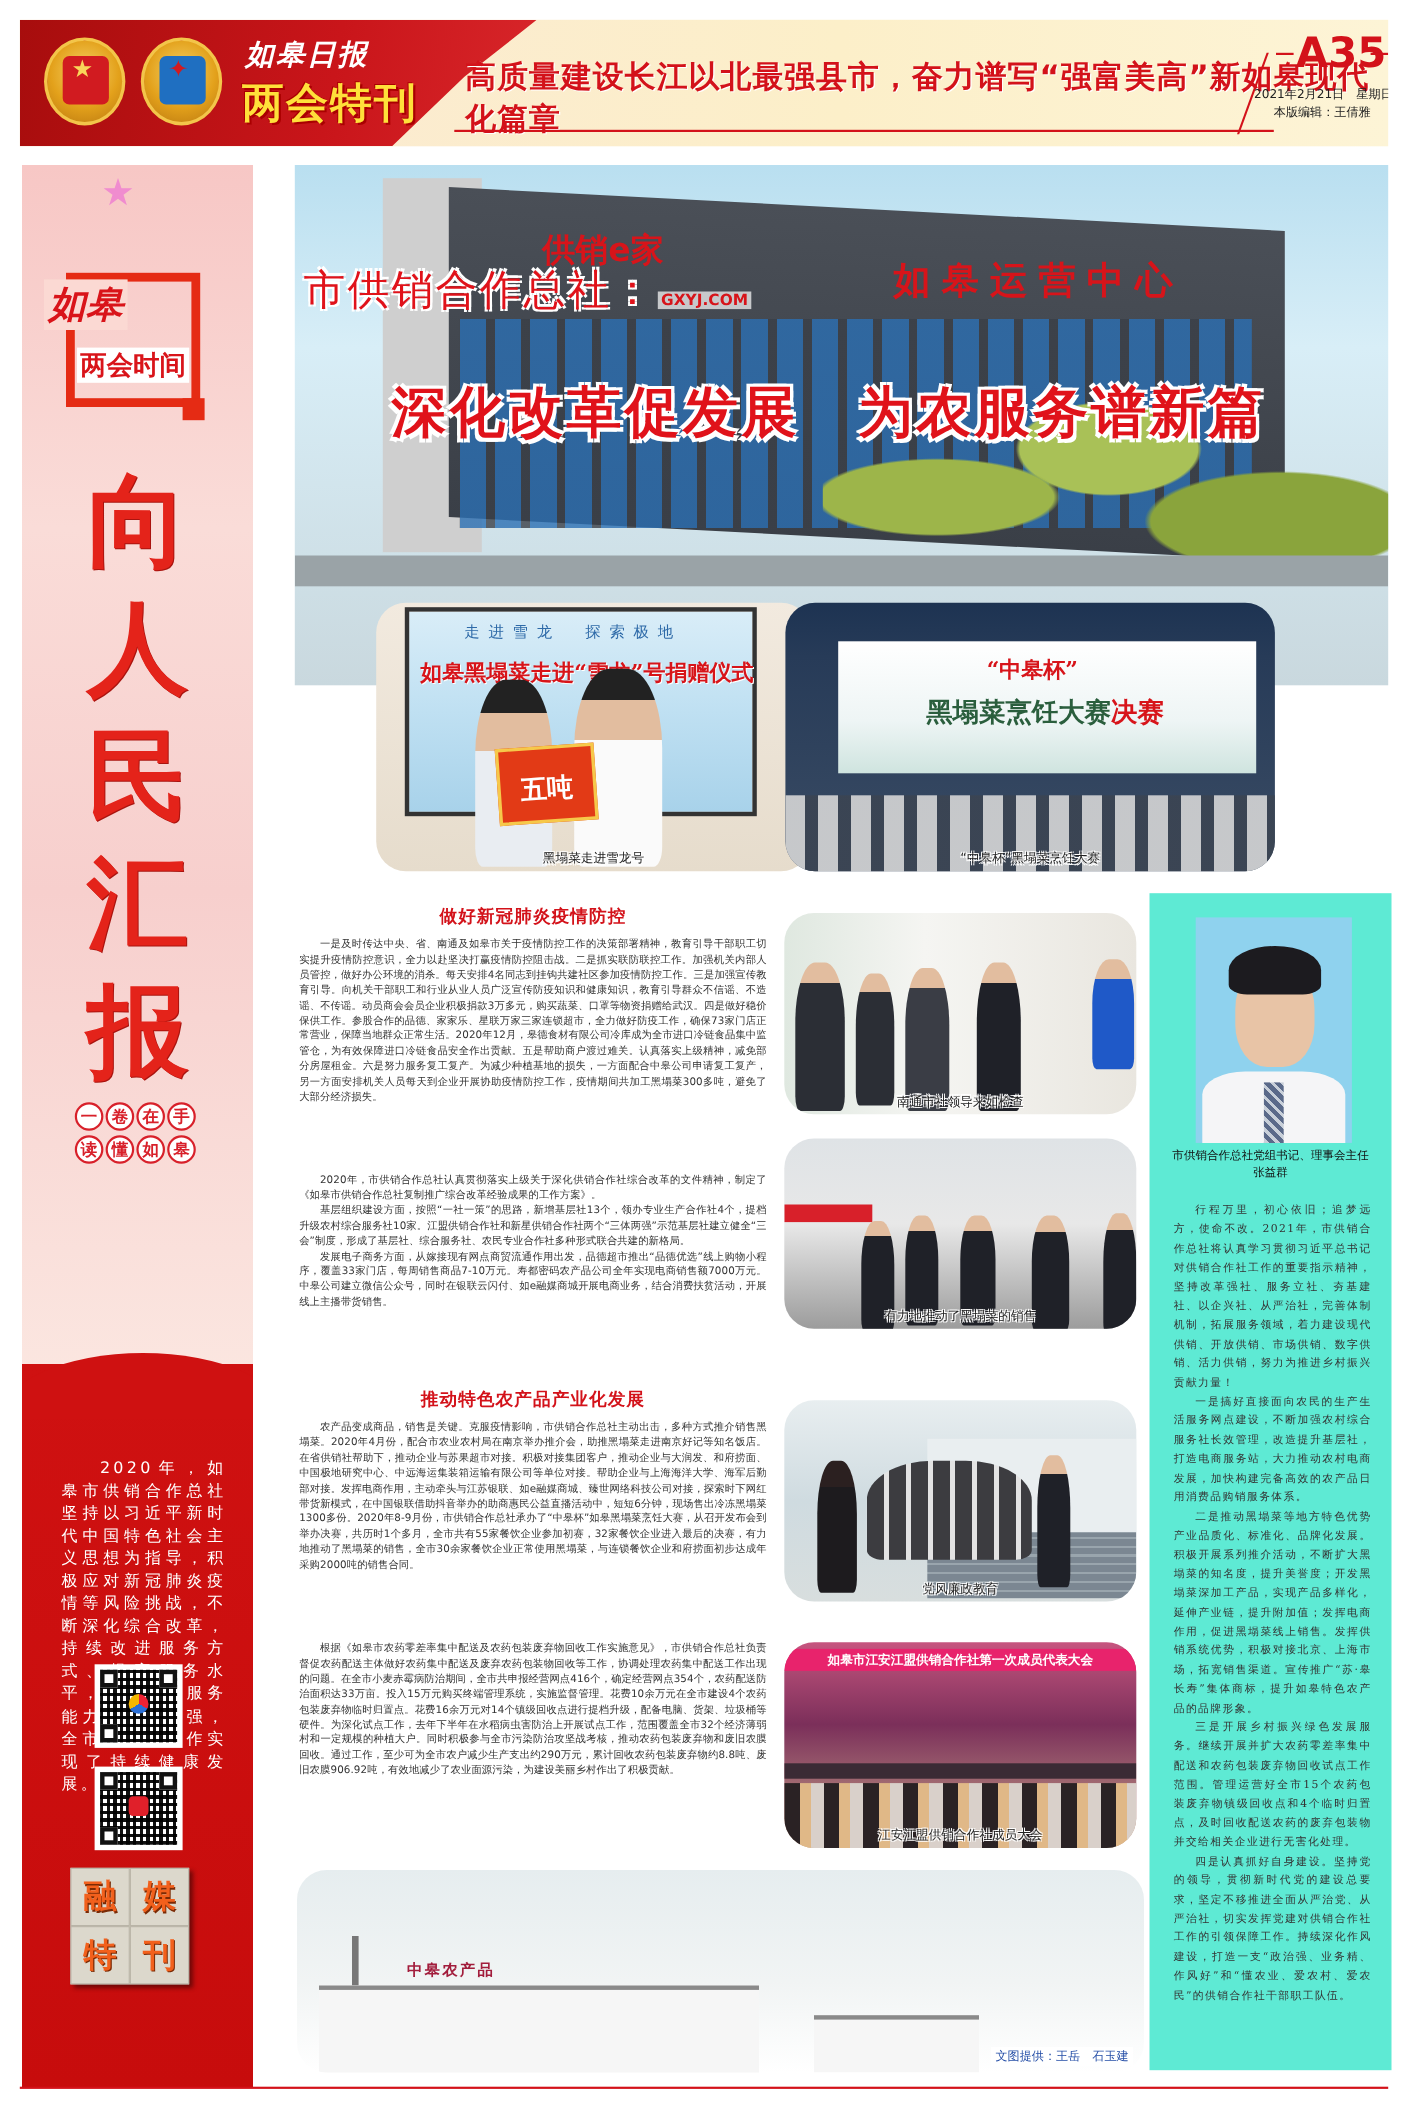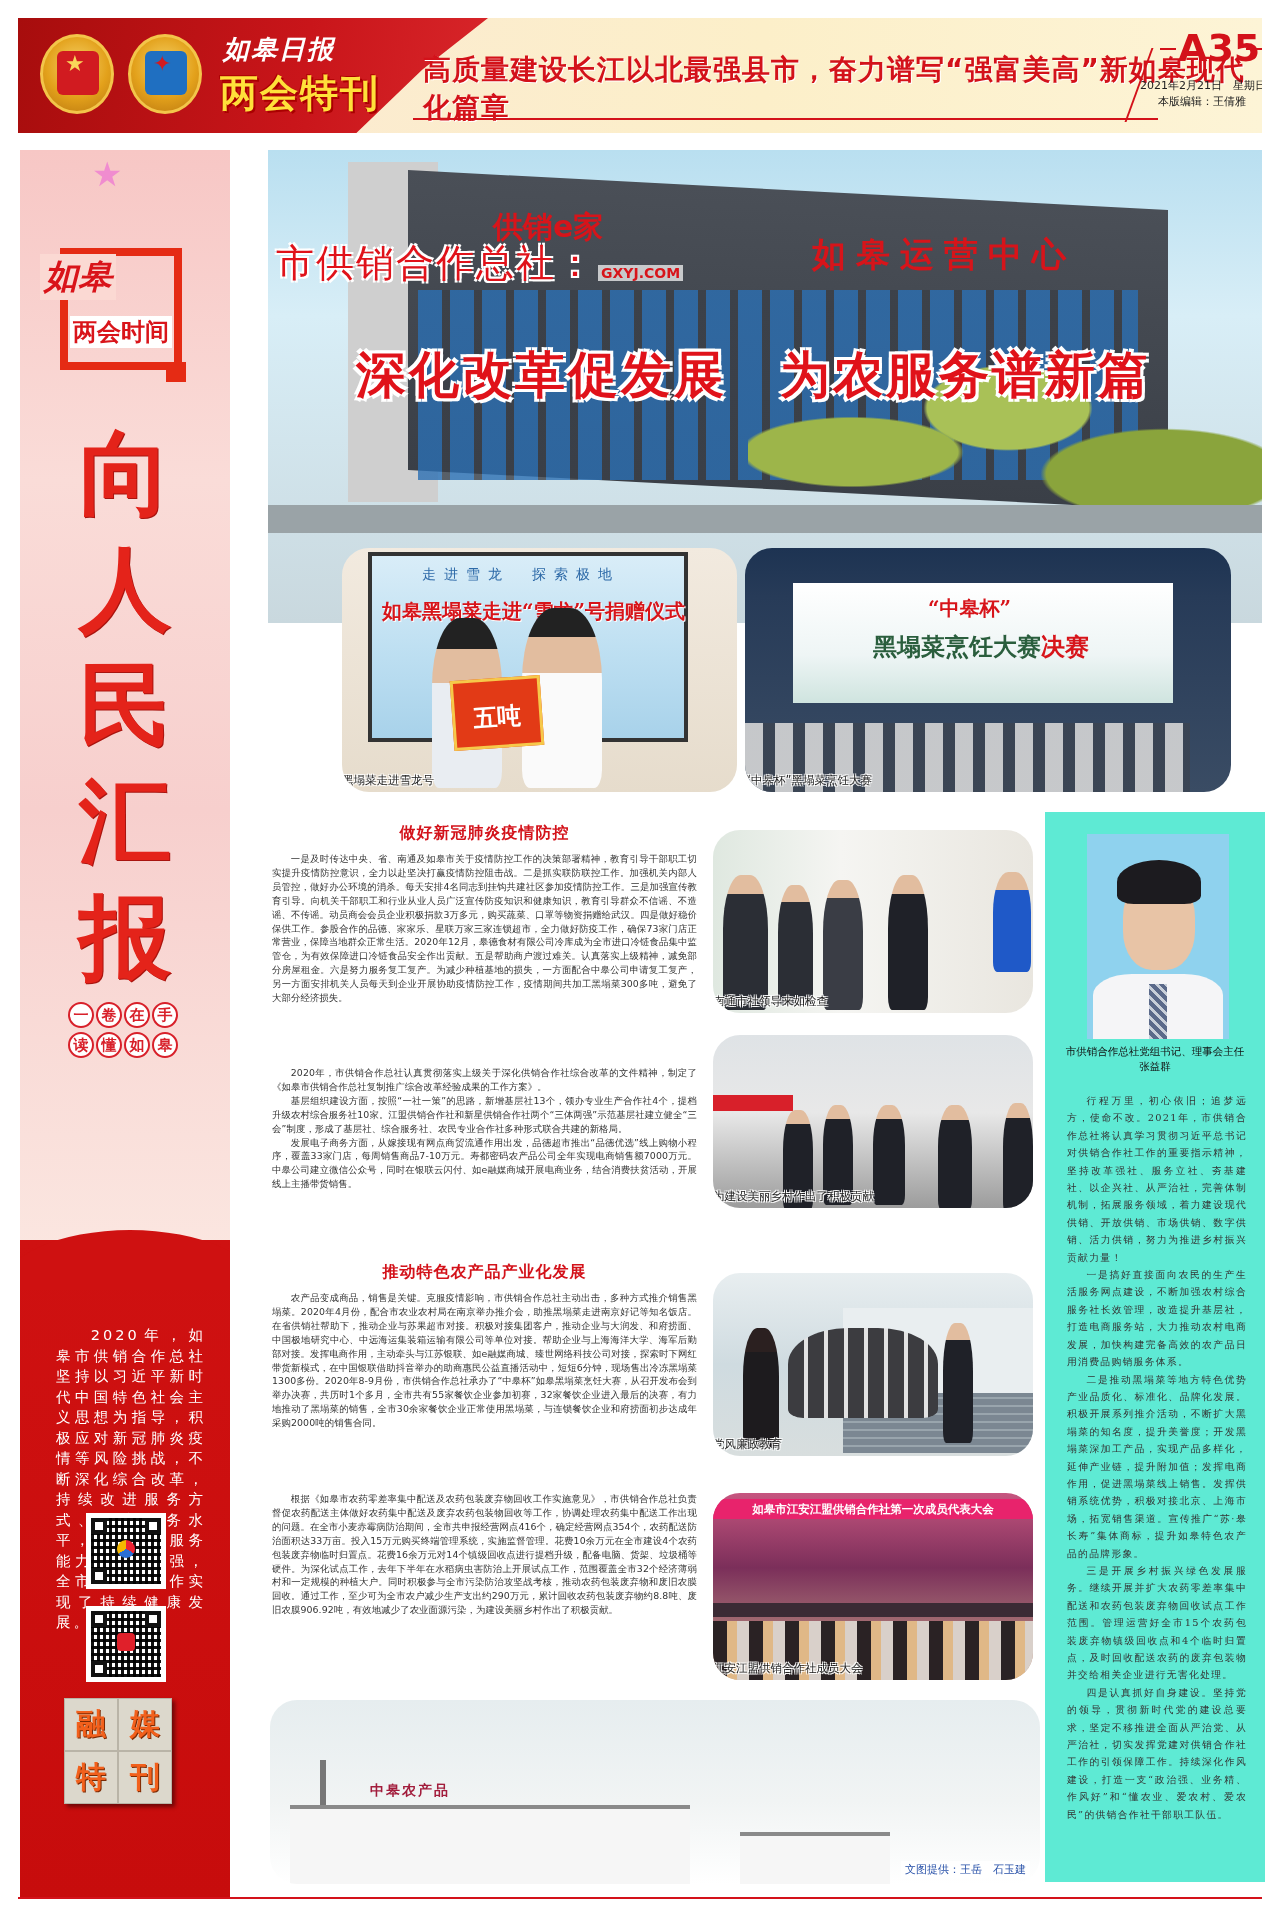--- a/index.html
+++ b/index.html
@@ -55,28 +55,28 @@
   .bldg-sign { position: absolute; left: 225px; top: 57px; font-size: 30px; color: #d7141a; font-weight: bold; font-family: "DejaVu Sans", sans-serif; }
   .bldg-sign2 { position: absolute; left: 544px; top: 82px; font-size: 34px; color: #d7141a; font-weight: bold; letter-spacing: 10px; font-family: "DejaVu Serif", serif; }
   .bldg-url { position: absolute; left: 330px; top: 115px; font-size: 14px; color: #d7141a; font-weight: bold; font-family: "DejaVu Sans", sans-serif; background: rgba(255,255,255,.7); padding: 0 3px; }
   .trees { position: absolute; left: 480px; top: 170px; width: 520px; height: 220px; background: radial-gradient(ellipse at 20% 60%, #9db54a 0 18%, transparent 19%), radial-gradient(ellipse at 50% 40%, #a9c157 0 22%, transparent 23%), radial-gradient(ellipse at 80% 70%, #8aa43c 0 20%, transparent 21%); }
   .ground { position: absolute; left: 0; top: 355px; width: 994px; height: 28px; background: #9aa3a7; }
   .hero-t1 { position: absolute; left: 8px; top: 88px; font-size: 38px; font-weight: normal; color: #e0121a; font-family: "DejaVu Serif", serif; text-shadow: 2px 2px 0 #fff, -2px -2px 0 #fff, 2px -2px 0 #fff, -2px 2px 0 #fff; letter-spacing: 2px; }
   .hero-t2 { position: absolute; left: 88px; top: 192px; font-size: 50px; font-weight: bold; color: #e0121a; font-family: "DejaVu Sans", sans-serif; text-shadow: 3px 3px 0 #fff, -3px -3px 0 #fff, 3px -3px 0 #fff, -3px 3px 0 #fff; letter-spacing: 3px; white-space: pre; }
 
   
   .photo { position: absolute; overflow: hidden; border-radius: 27px; }
-  .photo .cap { position: absolute; bottom: 4px; left: 0; right: 0; font-size: 11.5px; color: #222; font-family: "DejaVu Sans", sans-serif; text-shadow: 1px 1px 0 #fff, -1px -1px 0 #fff, 1px -1px 0 #fff, -1px 1px 0 #fff; }
+  .photo .cap { position: absolute; bottom: 4px; left: 0; right: 0; text-align: center; font-size: 11.5px; color: #222; font-family: "DejaVu Sans", sans-serif; text-shadow: 1px 1px 0 #fff, -1px -1px 0 #fff, 1px -1px 0 #fff, -1px 1px 0 #fff; }
   .ph-donation { left: 342px; top: 548px; width: 395px; height: 244px; background: linear-gradient(180deg, #f2eadf 0%, #e6dccc 100%); }
   .screen { position: absolute; left: 26px; top: 4px; width: 320px; height: 190px; background: linear-gradient(180deg, #d9edf8 0%, #bfe0f2 50%, #a8d2ea 100%); border: 4px solid #333; }
   .screen-sub { position: absolute; left: 50px; top: 10px; font-size: 14px; color: #2e6aa8; letter-spacing: 8px; font-family: "DejaVu Sans", sans-serif; }
   .screen-title { position: absolute; left: 10px; top: 42px; font-size: 20px; color: #d7141a; font-weight: bold; font-family: "DejaVu Serif", serif; text-shadow: 1px 1px 0 #fff; white-space: nowrap; }
   .person { position: absolute; border-radius: 40% 40% 10% 10%; }
   .banner-plaque { position: absolute; left: 110px; top: 130px; width: 90px; height: 70px; background: #e23a16; border: 3px solid #f6c84a; color: #fff; font-size: 24px; font-weight: bold; text-align: center; padding-top: 20px; font-family: "DejaVu Sans", sans-serif; transform: rotate(-4deg); }
-  .ph-contest { left: 745px; top: 548px; width: 486px; height: 244px; background: linear-gradient(180deg, #1d3352 0%, #273b58 20%, #3a4c64 100%); }
+  .ph-contest { left: 714px; top: 548px; width: 445px; height: 244px; background: linear-gradient(180deg, #1d3352 0%, #273b58 20%, #3a4c64 100%); }
   .stage-screen { position: absolute; left: 48px; top: 35px; width: 380px; height: 120px; background: linear-gradient(180deg, #ffffff 0%, #eef5f5 60%, #cfe4df 100%); }
   .stage-t1 { position: absolute; left: 135px; top: 12px; font-size: 20px; color: #d7141a; font-weight: bold; font-family: "DejaVu Serif", serif; }
   .stage-t2 { position: absolute; left: 80px; top: 48px; font-size: 24px; color: #2a5e3d; font-weight: bold; font-family: "DejaVu Serif", serif; white-space: nowrap; }
   .stage-t2 em { color: #d7141a; font-style: normal; }
   .chairs { position: absolute; left: 0; top: 175px; width: 445px; height: 70px; background: repeating-linear-gradient(90deg, #d6d6d6 0 18px, #3b4452 18px 30px); opacity: .9; }
 
   
   .article { position: absolute; left: 272px; width: 425px; }
   .art-title { text-align: center; font-size: 16px; font-weight: bold; color: #d3121a; font-family: Liberation Sans, sans-serif; letter-spacing: 1px; margin-bottom: 8px; }
   .art-p { font-size: 9.4px; line-height: 13.9px; color: #333; text-indent: 2em; text-align: justify; font-family: "DejaVu Sans", sans-serif; letter-spacing: .1px; }
@@ -246,21 +246,21 @@
   <figcaption class="cap">南通市社领导来如检查</figcaption>
 </figure>
 
 <figure class="photo ph-road">
   <div style="position:absolute;left:0;top:60px;width:80px;height:16px;background:#d8202a"></div>
   <div class="person" style="left:70px;top:75px;width:30px;height:100px;background:linear-gradient(180deg,#e2bd9f 0 14%,#1f2128 14%)"></div>
   <div class="person" style="left:110px;top:70px;width:30px;height:100px;background:linear-gradient(180deg,#e2bd9f 0 14%,#1f2128 14%)"></div>
   <div class="person" style="left:160px;top:70px;width:32px;height:100px;background:linear-gradient(180deg,#e2bd9f 0 14%,#1f2128 14%)"></div>
   <div class="person" style="left:225px;top:70px;width:34px;height:105px;background:linear-gradient(180deg,#e2bd9f 0 14%,#1f2128 14%)"></div>
   <div class="person" style="left:290px;top:68px;width:30px;height:110px;background:linear-gradient(180deg,#e2bd9f 0 14%,#1f2128 14%)"></div>
-  <figcaption class="cap">为建设美丽乡村作出了积极贡献</figcaption>
+  <figcaption class="cap">有力地推动了黑塌菜的销售</figcaption>
 </figure>
 
 <figure class="photo ph-edu">
   <div style="position:absolute;left:130px;top:35px;width:190px;height:85px;background:#e9eef0"></div>
   <div style="position:absolute;left:130px;top:120px;width:190px;height:60px;background:repeating-linear-gradient(0deg,#7b8792 0 6px,#99a5ad 6px 8px)"></div>
   <div class="person" style="left:30px;top:55px;width:36px;height:120px;background:linear-gradient(180deg,#2b2020 0 20%,#1d1b1e 20%)"></div>
   <div class="person" style="left:75px;top:55px;width:150px;height:90px;background:repeating-linear-gradient(90deg,#3c3c40 0 16px,#e3e3e3 16px 20px)"></div>
   <div class="person" style="left:230px;top:50px;width:30px;height:120px;background:linear-gradient(180deg,#e2bd9f 0 14%,#1f2128 14%)"></div>
   <figcaption class="cap">党风廉政教育</figcaption>
 </figure>

